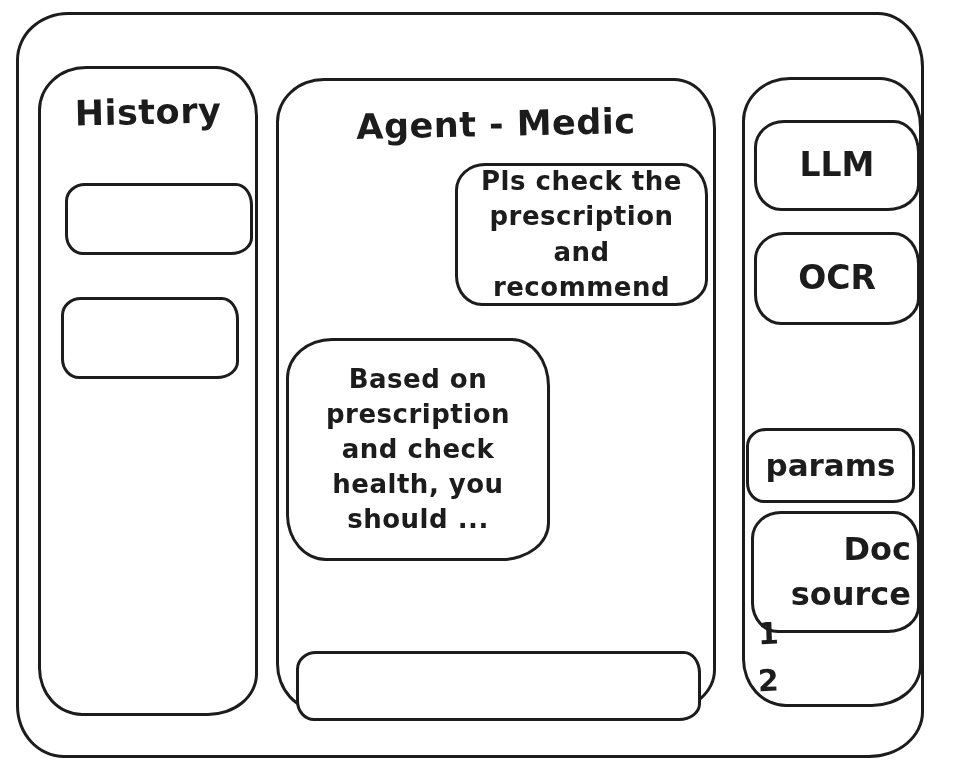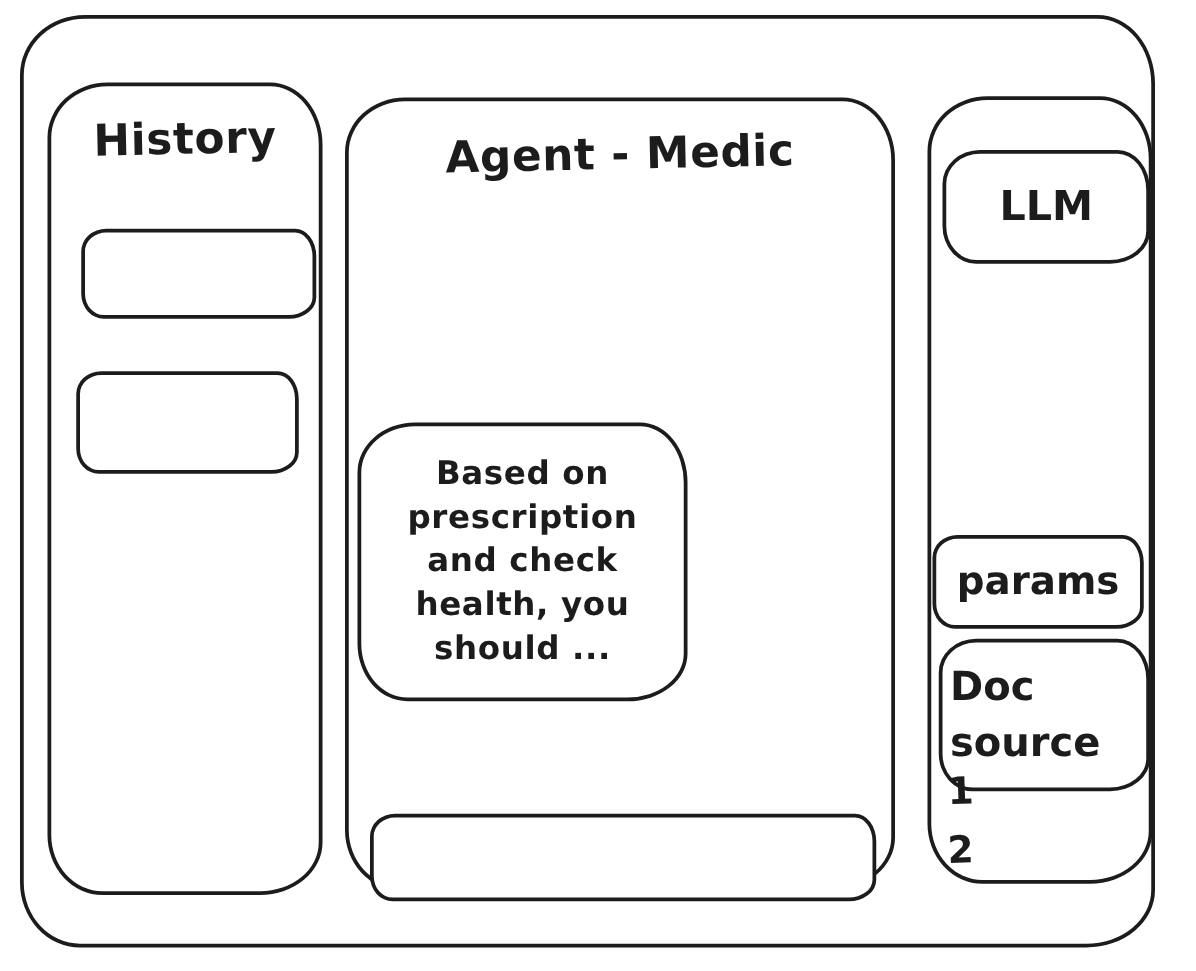--- a/index.html
+++ b/index.html
@@ -53,21 +53,21 @@
   #chat-input{
     left:17px;top:540px;width:405px;height:70px;
     font:inherit;font-size:26px;color:var(--ink);
     padding:0 18px;outline:none;
   }
 
   
   #tools-panel{left:742px;top:77px;width:180px;height:630px;}
   .tool-btn{
     display:flex;align-items:center;justify-content:center;
-    text-align:left;font:inherit;font-size:33px;color:var(--ink);
+    text-align:right;font:inherit;font-size:33px;color:var(--ink);
     cursor:pointer;padding:0 6px;line-height:1.4;
   }
   #llm-button{left:9px;top:40px;width:166px;height:91px;}
   #ocr-button{left:9px;top:152px;width:166px;height:93px;}
   #params-button{left:1px;top:318px;width:169px;height:75px;font-size:31px;}
   #doc-source-button{left:6px;top:431px;width:169px;height:122px;font-size:32px;}
   #doc-source-list{
     left:13px;top:537px;display:flex;flex-direction:column;gap:14px;
     font-size:30px;line-height:1.1;z-index:2;
   }
@@ -80,28 +80,30 @@
 
 <aside class="abs sketch r-big" id="history-panel">
   <h2 class="abs panel-title" id="history-title" style="margin:0;">History</h2>
   <div class="abs sketch r-sml history-item" id="history-item-1"></div>
   <div class="abs sketch r-sml history-item" id="history-item-2"></div>
 </aside>
 
 <main class="abs sketch r-big" id="chat-panel">
   <h1 class="abs panel-title" id="chat-title" style="margin:0;">Agent - Medic</h1>
 
+  <div class="abs sketch r-mid bubble" id="user-bubble">Pls check the prescription and recommend</div>
 
   <div class="abs sketch r-bub bubble" id="assistant-bubble">Based on prescription and check health, you should ...</div>
 
   <input class="abs sketch r-sml" id="chat-input" type="text" value="" style="">
 </main>
 
 <aside class="abs sketch r-big" id="tools-panel">
   <button class="abs sketch r-mid tool-btn" id="llm-button">LLM</button>
+  <button class="abs sketch r-mid tool-btn" id="ocr-button">OCR</button>
   <button class="abs sketch r-sml tool-btn" id="params-button">params</button>
   <button class="abs sketch r-mid tool-btn" id="doc-source-button">Doc source</button>
 
   <div class="abs" id="doc-source-list">
     <span class="doc-source-item">1</span>
     <span class="doc-source-item">2</span>
   </div>
 </aside>
 
 </body></html>

